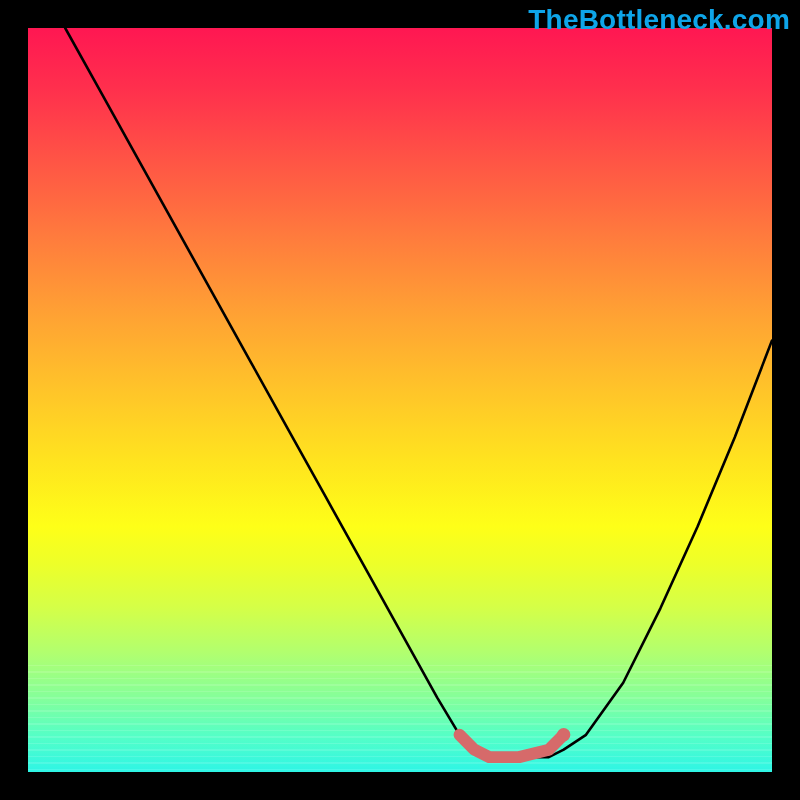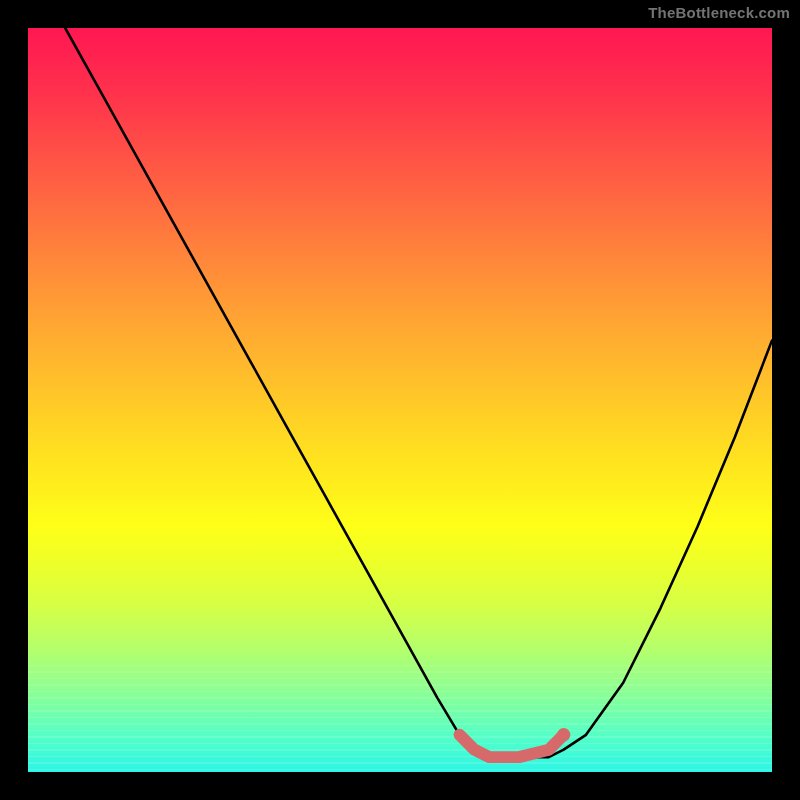--- a/index.html
+++ b/index.html
@@ -14,22 +14,22 @@
   .frame {
     position: relative;
     width: 800px;
     height: 800px;
     background: #000;
   }
   .watermark {
     position: absolute;
     top: 4px;
     right: 10px;
-    color: #737373;
-    font-size: 15px;
+    color: #0ea5e9;
+    font-size: 28px;
     font-weight: bold;
     letter-spacing: 0.2px;
     z-index: 5;
   }
   .plot-area {
     position: absolute;
     left: 28px;
     top: 28px;
     width: 744px;
     height: 744px;

